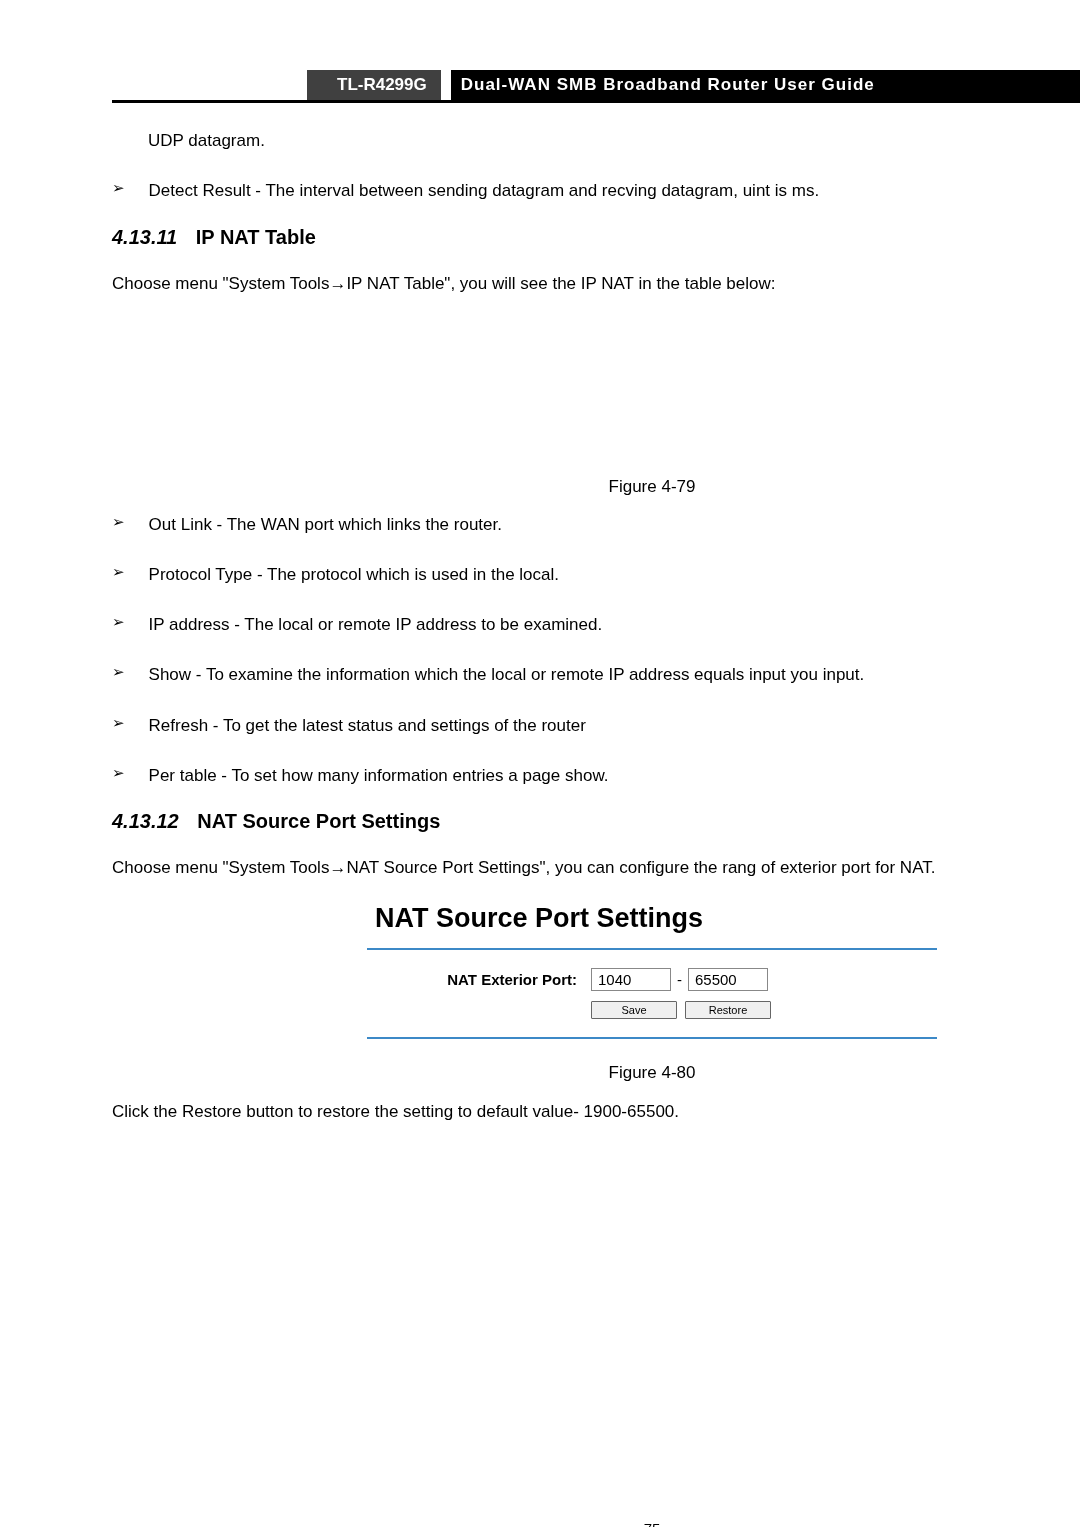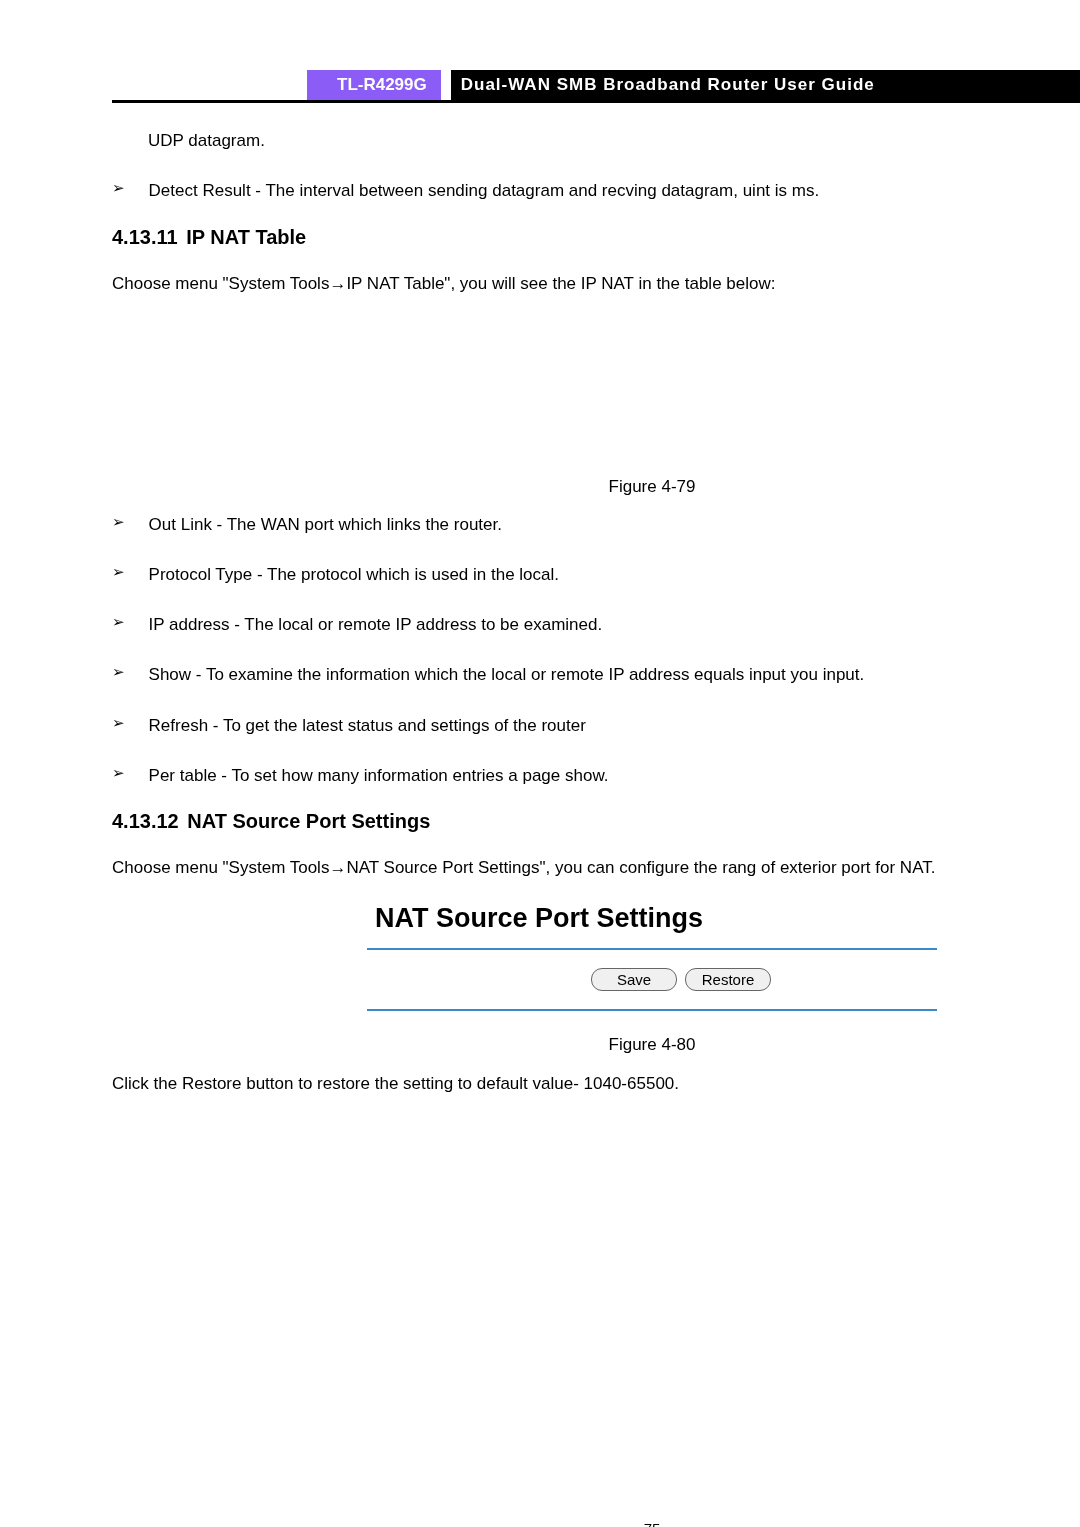--- a/index.html
+++ b/index.html
@@ -10,21 +10,21 @@
       font-family: Arial, sans-serif;
       color: #000;
       padding: 70px 112px 0;
     }
     .header-bar {
       display: flex;
       border-bottom: 3px solid #000;
       margin-bottom: 22px;
     }
     .header-model {
-      background: #8b5cf6;
+      background: #404040;
       color: #fff;
       font-weight: bold;
       font-size: 17px;
       padding: 5px 14px 5px 30px;
       margin-left: 195px;
     }
     .header-title {
       background: #000;
       color: #fff;
       font-weight: bold;
@@ -45,21 +45,21 @@
       margin-right: 24px;
       margin-top: 4px;
       color: #000;
     }
     .bullet-content { font-size: 17px; line-height: 1.9; flex: 1; }
     .section-heading {
       font-size: 20px;
       font-weight: bold;
       margin: 18px 0;
     }
-    .section-no { margin-right: 3px; }
+    .section-no { margin-right: 13px; font-style: italic; }
     .para { font-size: 17px; line-height: 2; margin-bottom: 18px; text-align: justify; }
     .figure-caption { text-align: center; font-size: 17px; margin: 8px 0 12px; }
     .bold { font-weight: normal; }
     .arrow-sep { font-family: sans-serif; }
     
     
     .nat-panel-wrap {
       margin: 14px auto 10px;
       width: 570px;
     }
@@ -91,25 +91,25 @@
     }
     .nat-input {
       font-size: 15px;
       padding: 2px 6px;
       border: 1px solid #888;
       width: 80px;
       font-family: Arial, sans-serif;
     }
     .nat-dash { margin: 0 6px; font-size: 15px; }
     .nat-btn {
-      font-size: 15px;
+      font-size: 11px;
       padding: 2px 0;
       border: 1px solid #666;
       background: #f0f0f0;
-      border-radius: 11px;
+      border-radius: 1px;
       width: 86px;
       margin-right: 8px;
       cursor: pointer;
       font-family: Arial, sans-serif;
     }
     .page-num {
       position: absolute;
       bottom: 60px;
       left: 50%;
       transform: translateX(-50%);
@@ -182,29 +182,35 @@
   <span class="section-no">4.13.12</span><span> NAT Source Port Settings</span>
 </h3>
 
 <p class="para">
   <span>Choose menu "</span><span class="bold">System Tools</span><span class="arrow-sep">→</span><span class="bold">NAT Source Port Settings</span><span>", you can configure the rang of exterior port for NAT.</span>
 </p>
 
 <div class="nat-panel-wrap">
   <div class="nat-panel-title">NAT Source Port Settings</div>
   <div class="nat-panel-box">
+    <div class="nat-row">
+      <div class="nat-label">NAT Exterior Port:</div>
+      <input class="nat-input" value="1040" style="">
+      <span class="nat-dash">-</span>
+      <input class="nat-input" value="65500" style="">
+    </div>
     <div class="nat-row" style="margin-bottom:0;">
       <div class="nat-label"></div>
       <button class="nat-btn">Save</button>
       <button class="nat-btn">Restore</button>
     </div>
   </div>
 </div>
 
 <div class="figure-caption" style="margin-top:24px;">Figure 4-80</div>
 
 <p class="para" style="margin-top:0;">
-  <span>Click the </span><span class="bold">Restore</span><span> button to restore the setting to default value- 1040-65500.</span>
+  <span>Click the </span><span class="bold">Restore</span><span> button to restore the setting to default value- 1900-65500.</span>
 </p>
 
 <div class="page-num">75</div>
 
 </div>
 
 </body></html>

